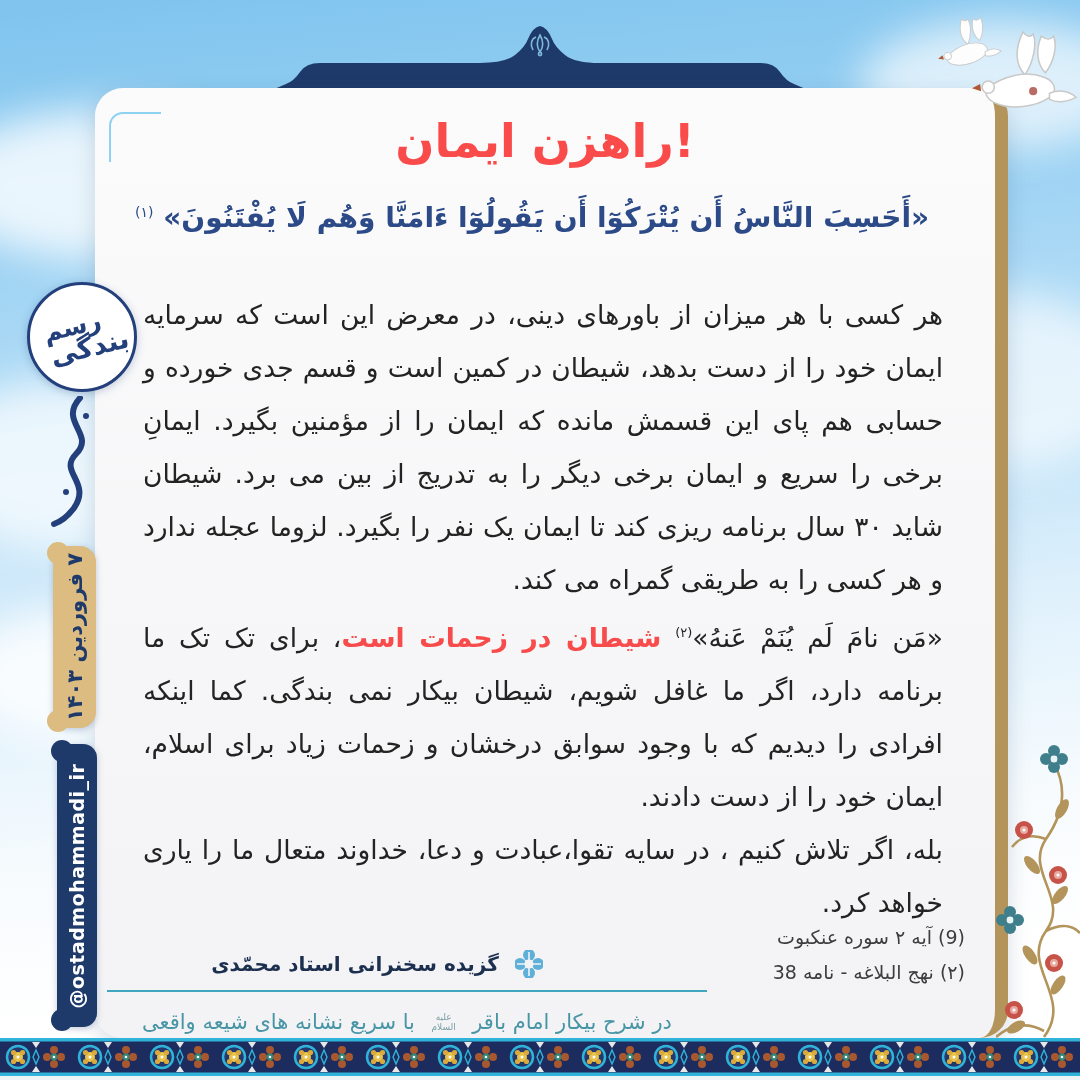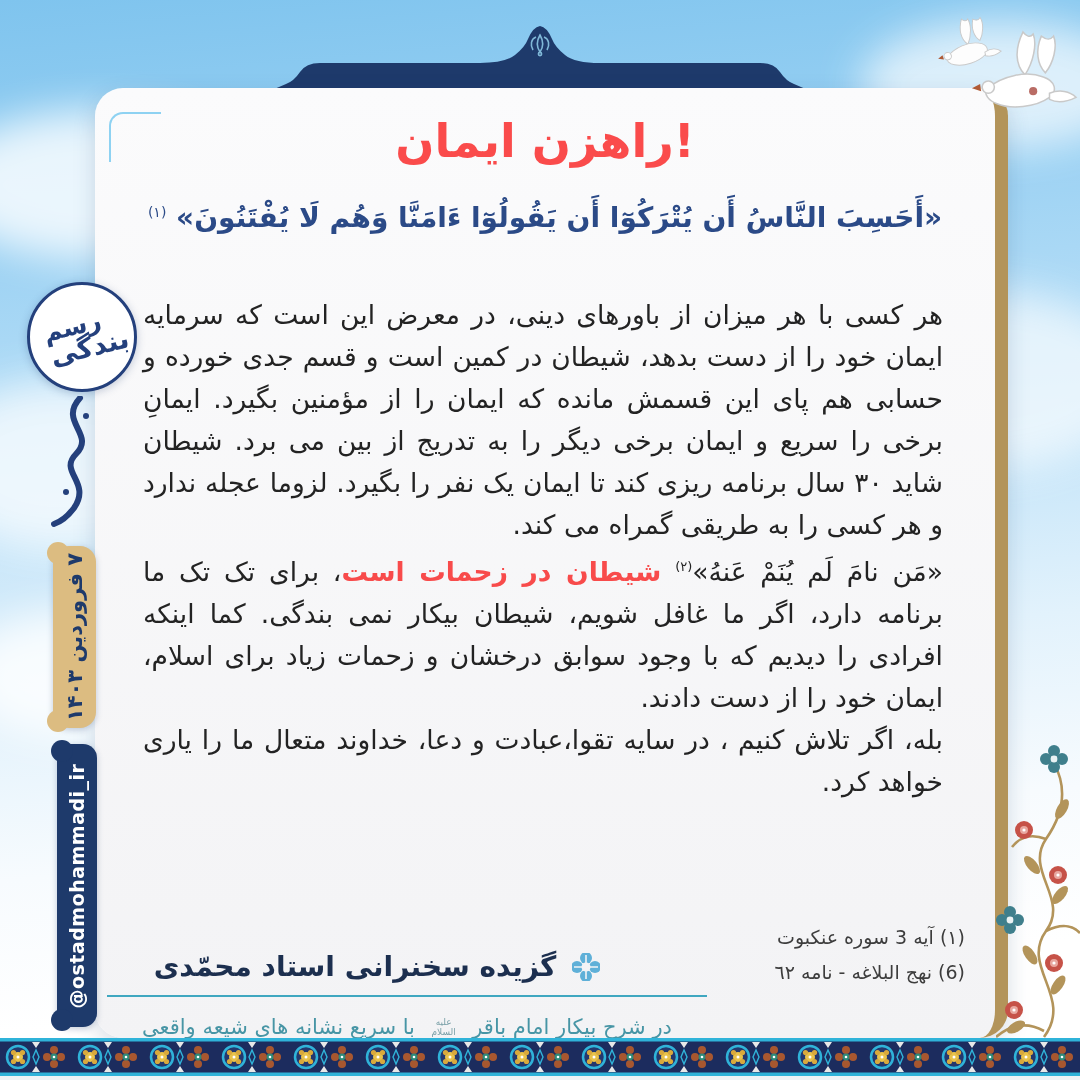--- a/index.html
+++ b/index.html
@@ -19,32 +19,32 @@
   .card{
     position:absolute;left:95px;top:88px;width:913px;height:950px;
     background:linear-gradient(180deg,#fbfbfc,#f3f3f5);
     border-right:13px solid #b3945a;border-radius:28px;
     box-shadow:0 8px 22px rgba(40,70,110,.18);
   }
   .corner-bracket{position:absolute;left:14px;top:24px;width:52px;height:50px;
     border-top:2px solid #8ed2f2;border-left:2px solid #8ed2f2;border-top-left-radius:14px;}
   .page-title{position:absolute;left:0;right:0;top:26px;text-align:center;
     color:var(--title_red,#fa4b4b);font-size:46px;font-weight:bold;letter-spacing:-1px;}
-  .verse{position:absolute;left:40px;right:40px;top:108px;text-align:center;direction:rtl;
+  .verse{position:absolute;left:40px;right:40px;top:108px;text-align:left;direction:rtl;
     color:var(--verse_blue,#2b4a87);font-size:28px;font-weight:bold;line-height:1.6;}
   .verse sup{font-size:14px;font-weight:normal;}
-  .body-text{position:absolute;right:52px;top:206px;width:800px;direction:rtl;
-    color:#232323;font-size:26.5px;line-height:42px;text-align:justify;}
+  .body-text{position:absolute;right:52px;top:200px;width:800px;direction:rtl;
+    color:#232323;font-size:26.5px;line-height:53px;text-align:justify;}
   .body-text sup{font-size:13px;}
   .highlight{color:var(--highlight_red,#f84b4b);font-weight:bold;}
   .footnotes{position:absolute;right:30px;top:832px;direction:rtl;text-align:right;
     color:#3d3d3d;font-size:19px;line-height:35px;}
   .credit{position:absolute;left:12px;top:862px;width:600px;direction:rtl;}
   .credit-line1{display:flex;align-items:center;justify-content:flex-start;gap:16px;
-    padding-right:0;margin-right:-40px;color:#1c2f4f;font-size:28px;font-weight:bold;
+    padding-right:0;margin-right:-40px;color:#1c2f4f;font-size:20px;font-weight:bold;
     transform:translateX(-50px);justify-content:center;text-align:right;}
   .credit hr{border:none;border-top:2px solid #3fa7c0;margin:12px 0 9px 0;}
   .credit-line2{color:var(--teal,#4795a5);font-size:21px;text-align:center;}
   .honorific{display:inline-block;width:40px;font-size:9px;line-height:9.5px;
     vertical-align:middle;color:#7aa0a8;margin:12px 2px;}
   .logo-seal{position:absolute;left:27px;top:282px;width:110px;height:110px;border-radius:50%;
     background:#ffffff;border:3px solid #24407c;box-shadow:0 2px 8px rgba(30,60,110,.25);
     display:flex;align-items:center;justify-content:center;z-index:5;}
   .logo-inner{transform:rotate(-14deg);text-align:center;color:#24407c;direction:rtl;}
   .logo-inner .l1{font-size:25px;font-weight:bold;margin-right:14px;}
@@ -117,22 +117,22 @@
     </div>
 
     <div class="body-text">
       <span>هر کسی با هر میزان از باورهای دینی، در معرض این است که سرمایه ایمان خود را از دست بدهد، شیطان در کمین است و قسم جدی خورده و حسابی هم پای این قسمش مانده که ایمان را از مؤمنین بگیرد. ایمانِ برخی را سریع و ایمان برخی دیگر را به تدریج از بین می برد. شیطان شاید ۳۰ سال برنامه ریزی کند تا ایمان یک نفر را بگیرد. لزوما عجله ندارد و هر کسی را به طریقی گمراه می کند.</span><br>
       <span>«مَن نامَ لَم یُنَمْ عَنهُ»</span><sup>(۲)</sup>
       <span class="highlight">شیطان در زحمات است</span><span>، برای تک تک ما برنامه دارد، اگر ما غافل شویم، شیطان بیکار نمی بندگی. کما اینکه افرادی را دیدیم که با وجود سوابق درخشان و زحمات زیاد برای اسلام، ایمان خود را از دست دادند.</span><br>
       <span>بله، اگر تلاش کنیم ، در سایه تقوا،عبادت و دعا، خداوند متعال ما را یاری خواهد کرد.</span>
     </div>
 
     <div class="footnotes">
-      <div>(۱) آیه 3 سوره عنکبوت</div>
-      <div>(6) نهج البلاغه - نامه ٦٢</div>
+      <div>(9) آیه ۲ سوره عنکبوت</div>
+      <div>(۲) نهج البلاغه - نامه 38</div>
     </div>
 
     <div class="credit">
       <div class="credit-line1">
         <svg width="28" height="28" viewBox="0 0 28 28">
           <g fill="#5fb0d8">
             <circle cx="14" cy="5" r="6"></circle>
               <circle cx="23" cy="14" r="6"></circle>
             <circle cx="14" cy="23" r="6"></circle>
               <circle cx="5" cy="14" r="6"></circle>

